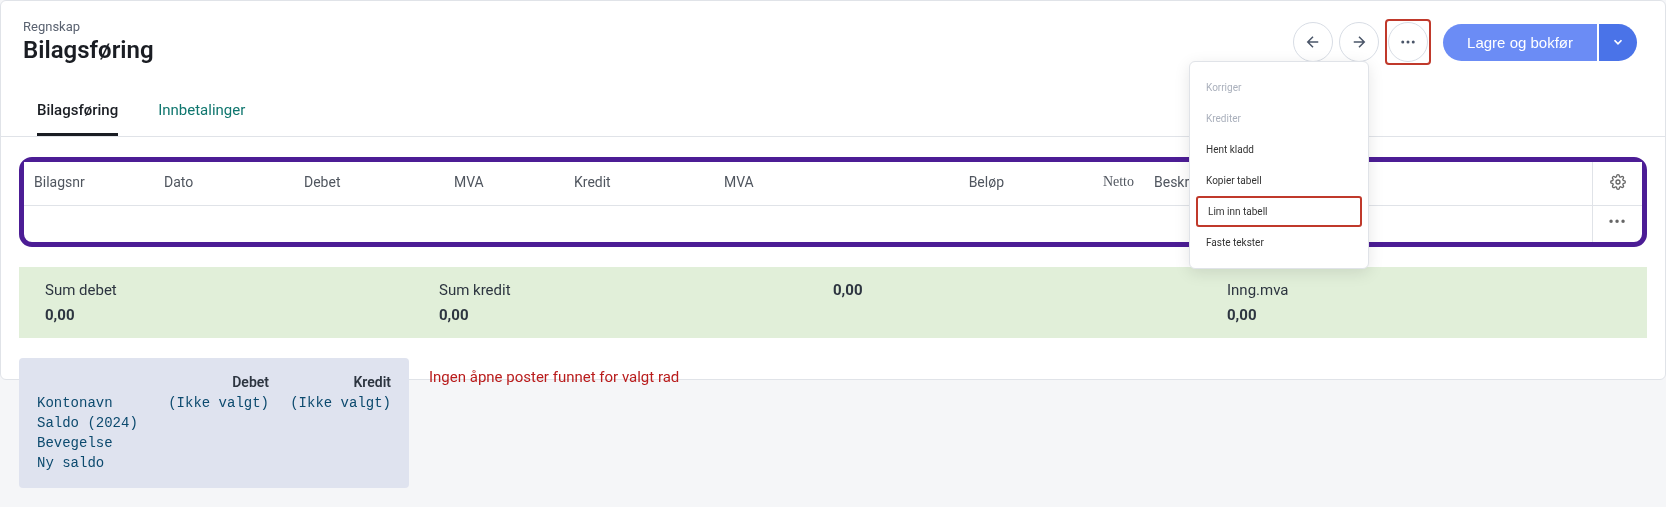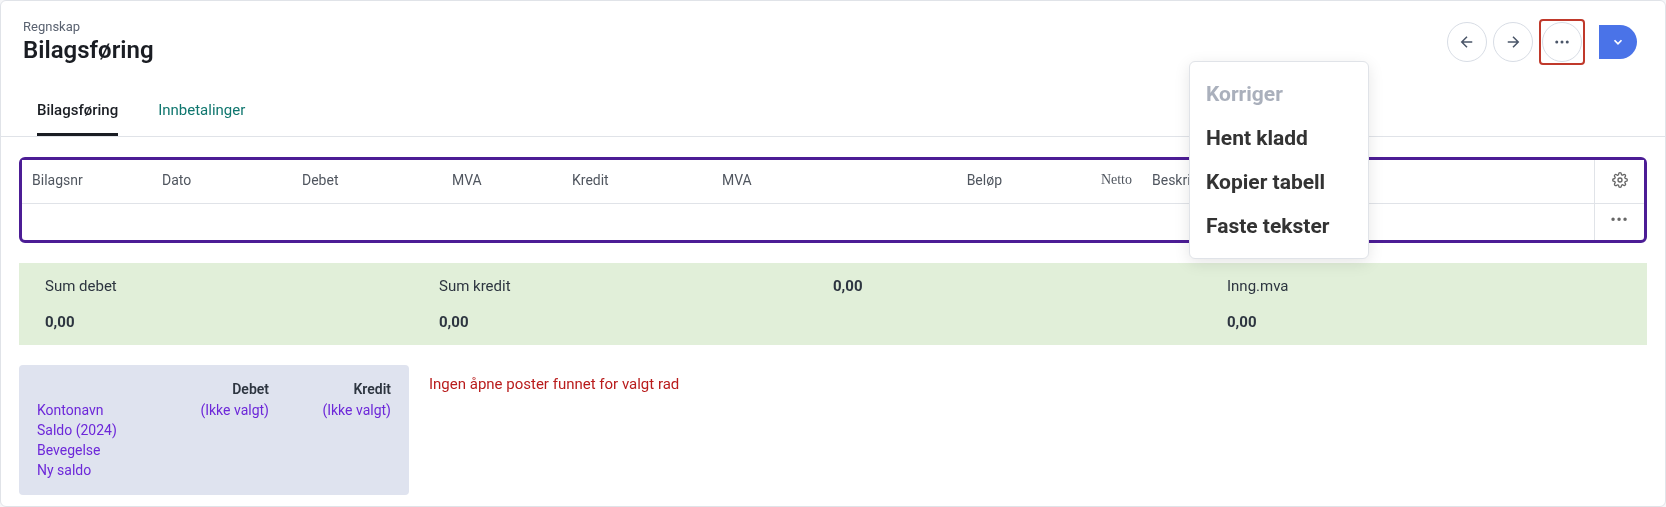--- a/index.html
+++ b/index.html
@@ -11,21 +11,21 @@
   width: 1666px;
   height: 507px;
   overflow: hidden;
 }
 .page {
   background: #fff;
   border: 1px solid #e0e3e8;
   border-radius: 6px;
   margin: 0;
   width: 1666px;
-  height: 507px;
+  height: 380px;
   position: relative;
 }
 .header {
   display: flex;
   align-items: flex-start;
   justify-content: space-between;
   padding: 18px 28px 14px 22px;
 }
 .header-left { }
 .breadcrumb {
@@ -102,22 +102,22 @@
   border-bottom: 3px solid transparent;
 }
 .tab.active {
   color: #1a1d23;
   border-bottom-color: #1a1d23;
   font-weight: 500;
 }
 
 .content { padding: 20px 18px; }
 .table-wrapper {
-  border: 3px solid #4c1d95;
-  border-radius: 6px;
+  border: 5px solid #4c1d95;
+  border-radius: 13px;
   overflow: visible;
 }
 .table-head {
   display: flex;
   border-bottom: 1px solid #e0e3e8;
   background: #fff;
 }
 .th, .td {
   padding: 12px 10px;
   font-size: 14px;
@@ -145,21 +145,21 @@
 .td.col-gear { border-left: 1px solid #e0e3e8; }
 .row-more-icon { color: #666; cursor: pointer; letter-spacing: 1px; font-weight: bold; }
 
 .summary-bar {
   display: flex;
   background: #e1efd9;
   margin-top: 20px;
   padding: 14px 26px;
 }
 .summary-cell { flex: 1; }
-.summary-label { font-size: 15px; color: #2d3540; margin-bottom: 18px; }
+.summary-label { font-size: 15px; color: #2d3540; margin-bottom: 7px; }
 .summary-value { font-size: 15px; color: #2d3540; font-weight: bold; }
 
 .bottom-row {
   display: flex;
   gap: 20px;
   margin-top: 20px;
 }
 .info-box {
   background: #dfe3ef;
   border-radius: 4px;
@@ -170,22 +170,23 @@
 .info-box-table th {
   text-align: right;
   font-weight: 600;
   color: #2d3540;
   padding-bottom: 2px;
   width: 120px;
 }
 .info-box-table th:first-child { text-align: left; width: auto; }
 .info-box-table td {
   text-align: right;
-  color: #6d28d9;
+  color: #0c4a6e;
   padding: 1px 0;
+  font-family: Liberation Mono, monospace;
 }
 .info-box-table td:first-child { text-align: left; }
 .open-posts {
   flex: 1;
   padding-top: 10px;
   font-size: 15px;
   color: #b91c1c;
 }
 
 
@@ -196,24 +197,23 @@
   width: 180px;
   background: #fff;
   border: 1px solid #e0e3e8;
   border-radius: 6px;
   box-shadow: 0 4px 16px rgba(0,0,0,0.1);
   padding: 10px 0;
   z-index: 100;
 }
 .dropdown-item {
   padding: 10px 16px;
-  font-size: 21px;
+  font-size: 10px;
   color: #333;
   cursor: pointer;
-  font-weight: bold;
 }
 .dropdown-item.disabled { color: #aab0bc; cursor: default; }
 .dropdown-item.highlighted {
   border: 2px solid #c0392b;
   border-radius: 3px;
   margin: 0 6px;
   padding: 8px 10px;
 }
 </style>
 </head>
@@ -240,20 +240,21 @@
       <div class="more-btn-wrapper">
         <div class="circle-btn">
           <svg viewBox="0 0 24 24" fill="currentColor">
               <circle cx="5" cy="12" r="2"></circle>
               <circle cx="12" cy="12" r="2"></circle>
               <circle cx="19" cy="12" r="2"></circle>
             </svg>
         </div>
       </div>
       <div class="primary-split-group">
+        <button class="primary-btn main">Lagre og bokfør</button>
         <button class="primary-btn chev">
           <svg viewBox="0 0 24 24" fill="none" stroke="currentColor" stroke-width="3">
               <path d="M6 9l6 6 6-6"></path>
             </svg>
         </button>
       </div>
     </div>
   </div>
 
   <div class="tabs">
@@ -345,18 +346,20 @@
               </tr>
         </tbody>
           </table>
       </div>
       <div class="open-posts">Ingen åpne poster funnet for valgt rad</div>
     </div>
   </div>
 
   <div class="dropdown">
     <div class="dropdown-item disabled">Korriger</div>
+    <div class="dropdown-item disabled">Krediter</div>
     <div class="dropdown-item">Hent kladd</div>
     <div class="dropdown-item">Kopier tabell</div>
+    <div class="dropdown-item highlighted">Lim inn tabell</div>
     <div class="dropdown-item">Faste tekster</div>
   </div>
 
 </div>
 
 </body></html>

